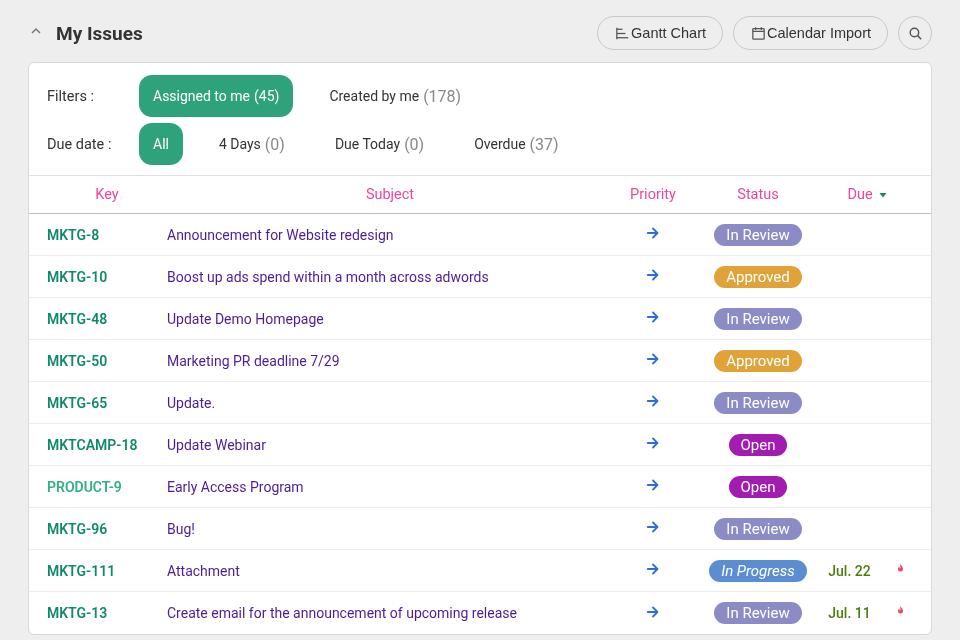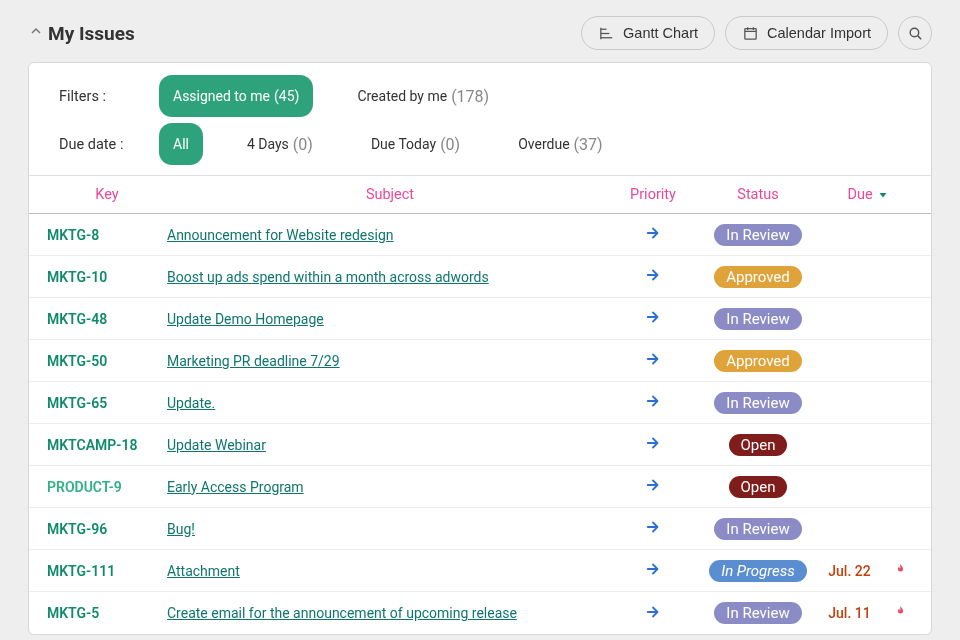--- a/index.html
+++ b/index.html
@@ -14,35 +14,35 @@
   }
   .topbar {
     display: flex;
     align-items: center;
     gap: 10px;
     margin-bottom: 12px;
   }
   .topbar-left {
     display: flex;
     align-items: center;
-    gap: 4px;
+    gap: 12px;
     flex: 1;
   }
   .chevron-up {
     width: 16px; height: 16px;
   }
   .title {
     font-size: 19px;
     font-weight: 700;
     color: #333;
   }
   .pill-btn {
     display: inline-flex;
     align-items: center;
-    gap: 8px;
+    gap: 0;
     height: 34px;
     padding: 0 16px;
     border: 1px solid #c9c9c9;
     border-radius: 17px;
     background: #eeeeee;
     font-size: 14.5px;
     color: #333;
     cursor: pointer;
   }
   .pill-btn svg { width: 17px; height: 17px; }
@@ -62,23 +62,22 @@
     background: #fff;
     border: 1px solid #d8d8d8;
     border-radius: 6px;
   }
   .filters {
     padding: 12px 18px 4px 18px;
   }
   .filter-row {
     display: flex;
     align-items: center;
-    gap: 30px;
+    gap: 22px;
     margin-bottom: 6px;
-    margin-left: 12px;
   }
   .filter-label {
     font-size: 14.5px;
     color: #333;
     min-width: 70px;
   }
   .chip {
     display: inline-flex;
     align-items: center;
     height: 42px;
@@ -111,45 +110,45 @@
     grid-template-columns: 120px 1fr 80px 130px 90px;
     align-items: center;
     padding: 0 18px;
     height: 42px;
     border-bottom: 1px solid #ececec;
     font-size: 14px;
   }
   .row:last-child { border-bottom: none; }
   .key { color: #0f8a6a; font-weight: 600; cursor: pointer; }
   .key.alt { color: #2fb183; }
-  .subject { color: #0f766e; text-decoration: underline; }
+  .subject { color: #4c1d95; }
   .priority { text-align: center; }
   .priority svg { width: 18px; height: 18px; }
   .status { text-align: center; }
   .badge {
     display: inline-flex;
     align-items: center;
     justify-content: center;
     height: 22px;
     padding: 0 12px;
     border-radius: 11px;
     font-size: 15px;
     color: #fff;
     white-space: nowrap;
   }
   .badge.review   { background: #8b8cc6; }
   .badge.approved { background: #e0a33a; }
-  .badge.open     { background: #7f1d1d; }
+  .badge.open     { background: #a21caf; }
   .badge.progress { background: #5b8ed0; font-style: italic; }
   .due-cell {
     display: flex;
     align-items: center;
     gap: 22px;
     justify-content: center;
-    color: #c2410c;
+    color: #4d7c0f;
     font-weight: 500;
   }
   .due-cell svg { width: 15px; height: 15px; }
 
   .expand {
     display: flex;
     justify-content: center;
     padding: 4px 0 6px 0;
   }
   .expand svg { width: 20px; height: 20px; cursor: pointer; }
@@ -329,21 +328,21 @@
             </svg></span></div>
         <div class="status"><span class="badge progress">In Progress</span></div>
         <div class="due-cell">
           <span>Jul. 22</span>
           <span><svg viewBox="0 0 24 24" fill="#e64b5f">
               <path d="M12 3c1 3 4 4 4 8a4 4 0 01-8 0c0-2 1-3 2-4-0 2 1 3 2 3 0-3-1-4 0-7z"></path>
             </svg></span>
         </div>
       </div>
       <div class="row">
-        <div class="key">MKTG-5</div>
+        <div class="key">MKTG-13</div>
         <div class="subject">Create email for the announcement of upcoming release</div>
         <div class="priority"><span><svg viewBox="0 0 24 24" fill="none" stroke="#2e6fd6" stroke-width="2.4" stroke-linecap="round" stroke-linejoin="round">
               <line x1="5" y1="12" x2="17" y2="12"></line>
               <polyline points="12 6 18 12 12 18"></polyline>
             </svg></span></div>
         <div class="status"><span class="badge review">In Review</span></div>
         <div class="due-cell">
           <span>Jul. 11</span>
           <span><svg viewBox="0 0 24 24" fill="#e64b5f">
               <path d="M12 3c1 3 4 4 4 8a4 4 0 01-8 0c0-2 1-3 2-4-0 2 1 3 2 3 0-3-1-4 0-7z"></path>

